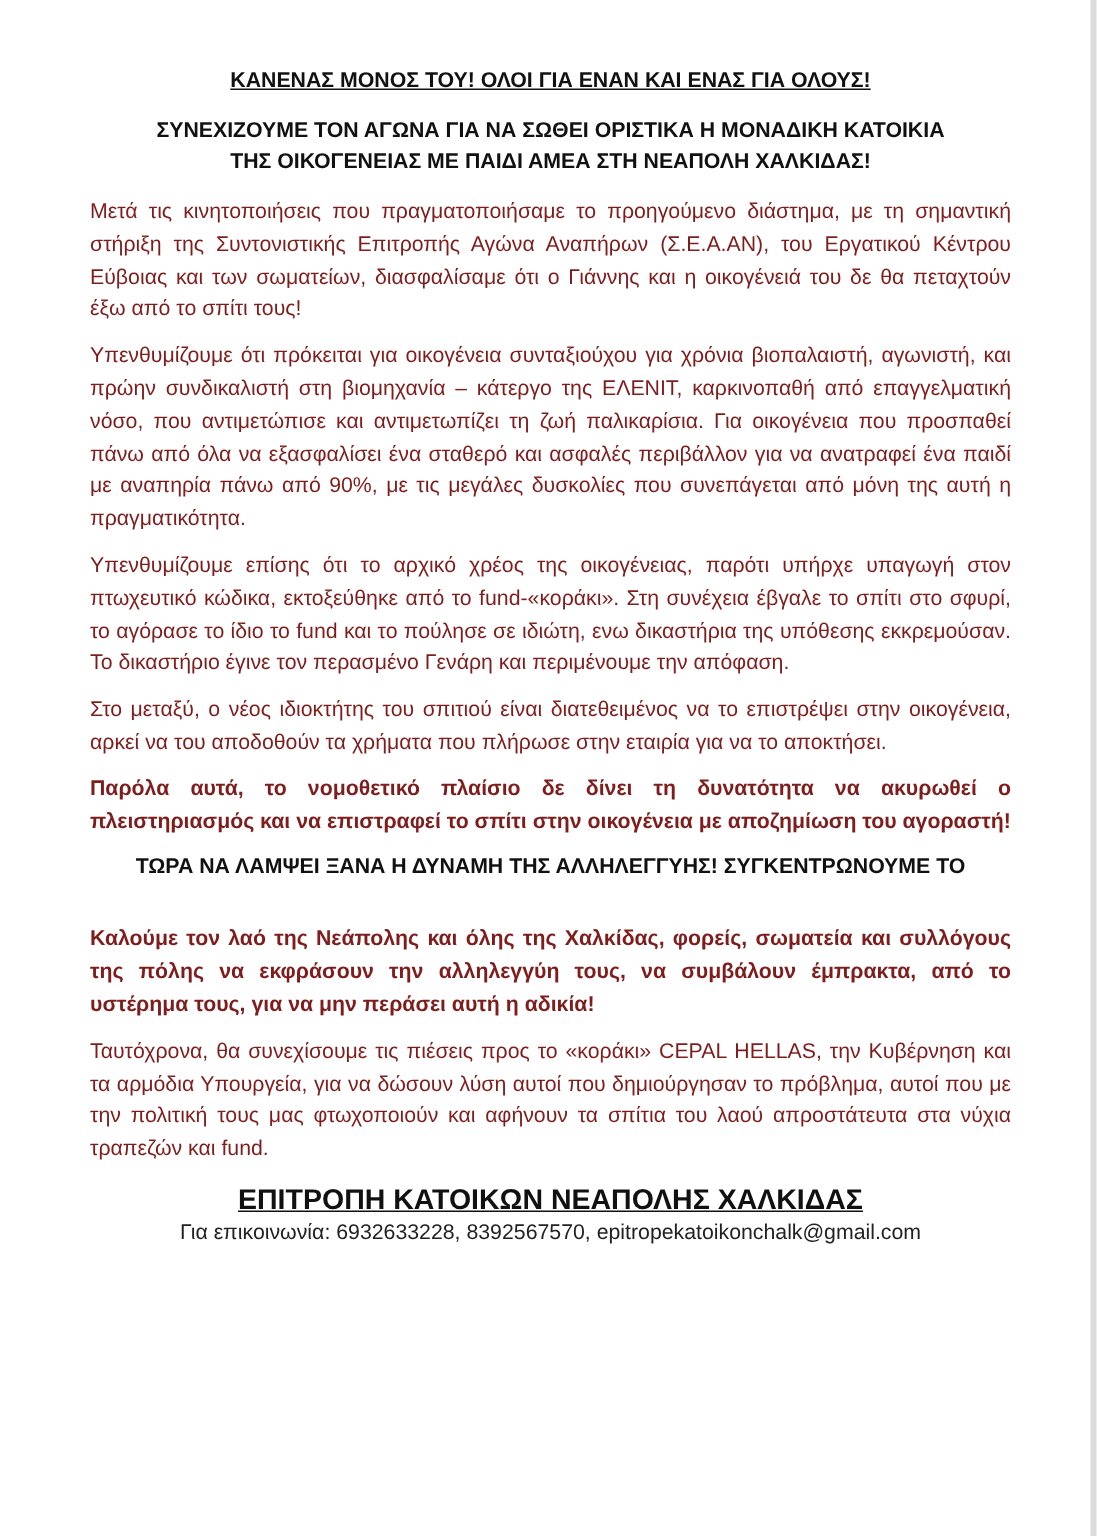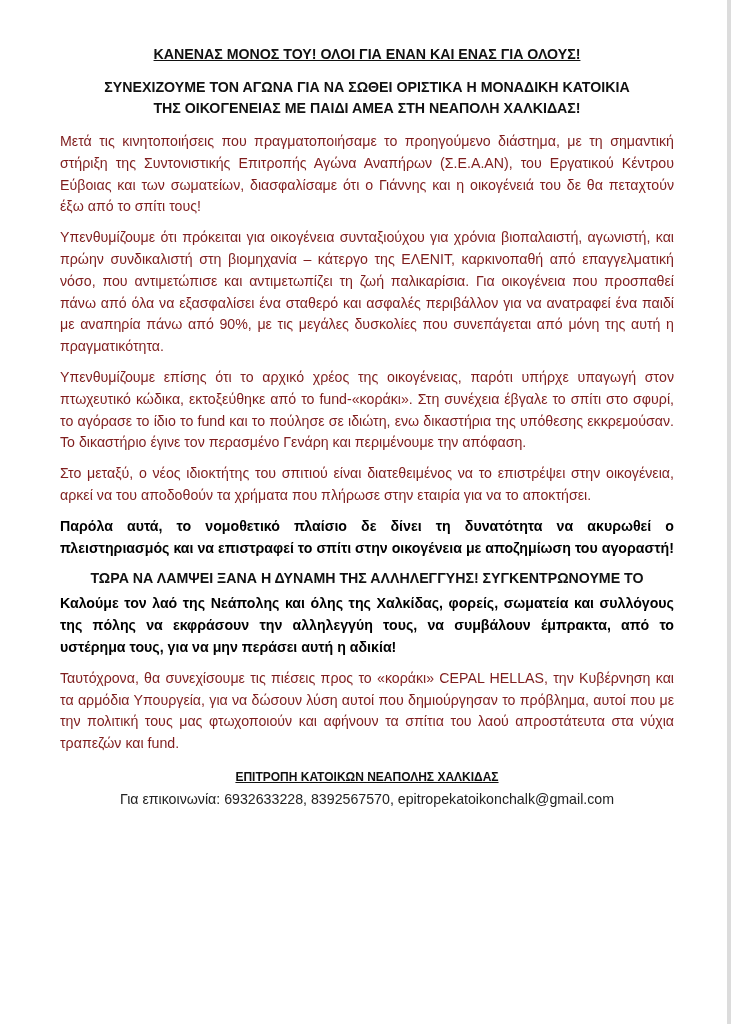--- a/index.html
+++ b/index.html
@@ -39,40 +39,40 @@
     }
     .heading.h1 {
       margin-bottom: 12px;
       text-decoration: underline;
     }
     .heading.h2 {
       margin-bottom: 12px;
     }
     .heading.h3 {
       margin-top: 0;
-      margin-bottom: 4px;
+      margin-bottom: 27px;
     }
     .para {
       font-size: 14.2px;
       line-height: 21.8px;
       text-align: justify;
       margin: 0 0 9px 0;
       color: #7f1d1d;
     }
     .para.bold {
       font-weight: bold;
-      color: #000000;
+      color: #7f1d1d;
     }
     .signature {
       text-align: center;
       margin-top: 12px;
     }
     .sig-title {
       font-weight: bold;
-      font-size: 12px;
+      font-size: 19px;
       text-decoration: underline;
       line-height: 21px;
       color: #111;
     }
     .sig-contact {
       font-size: 14.2px;
       line-height: 22px;
       color: #222;
     }
   </style>

